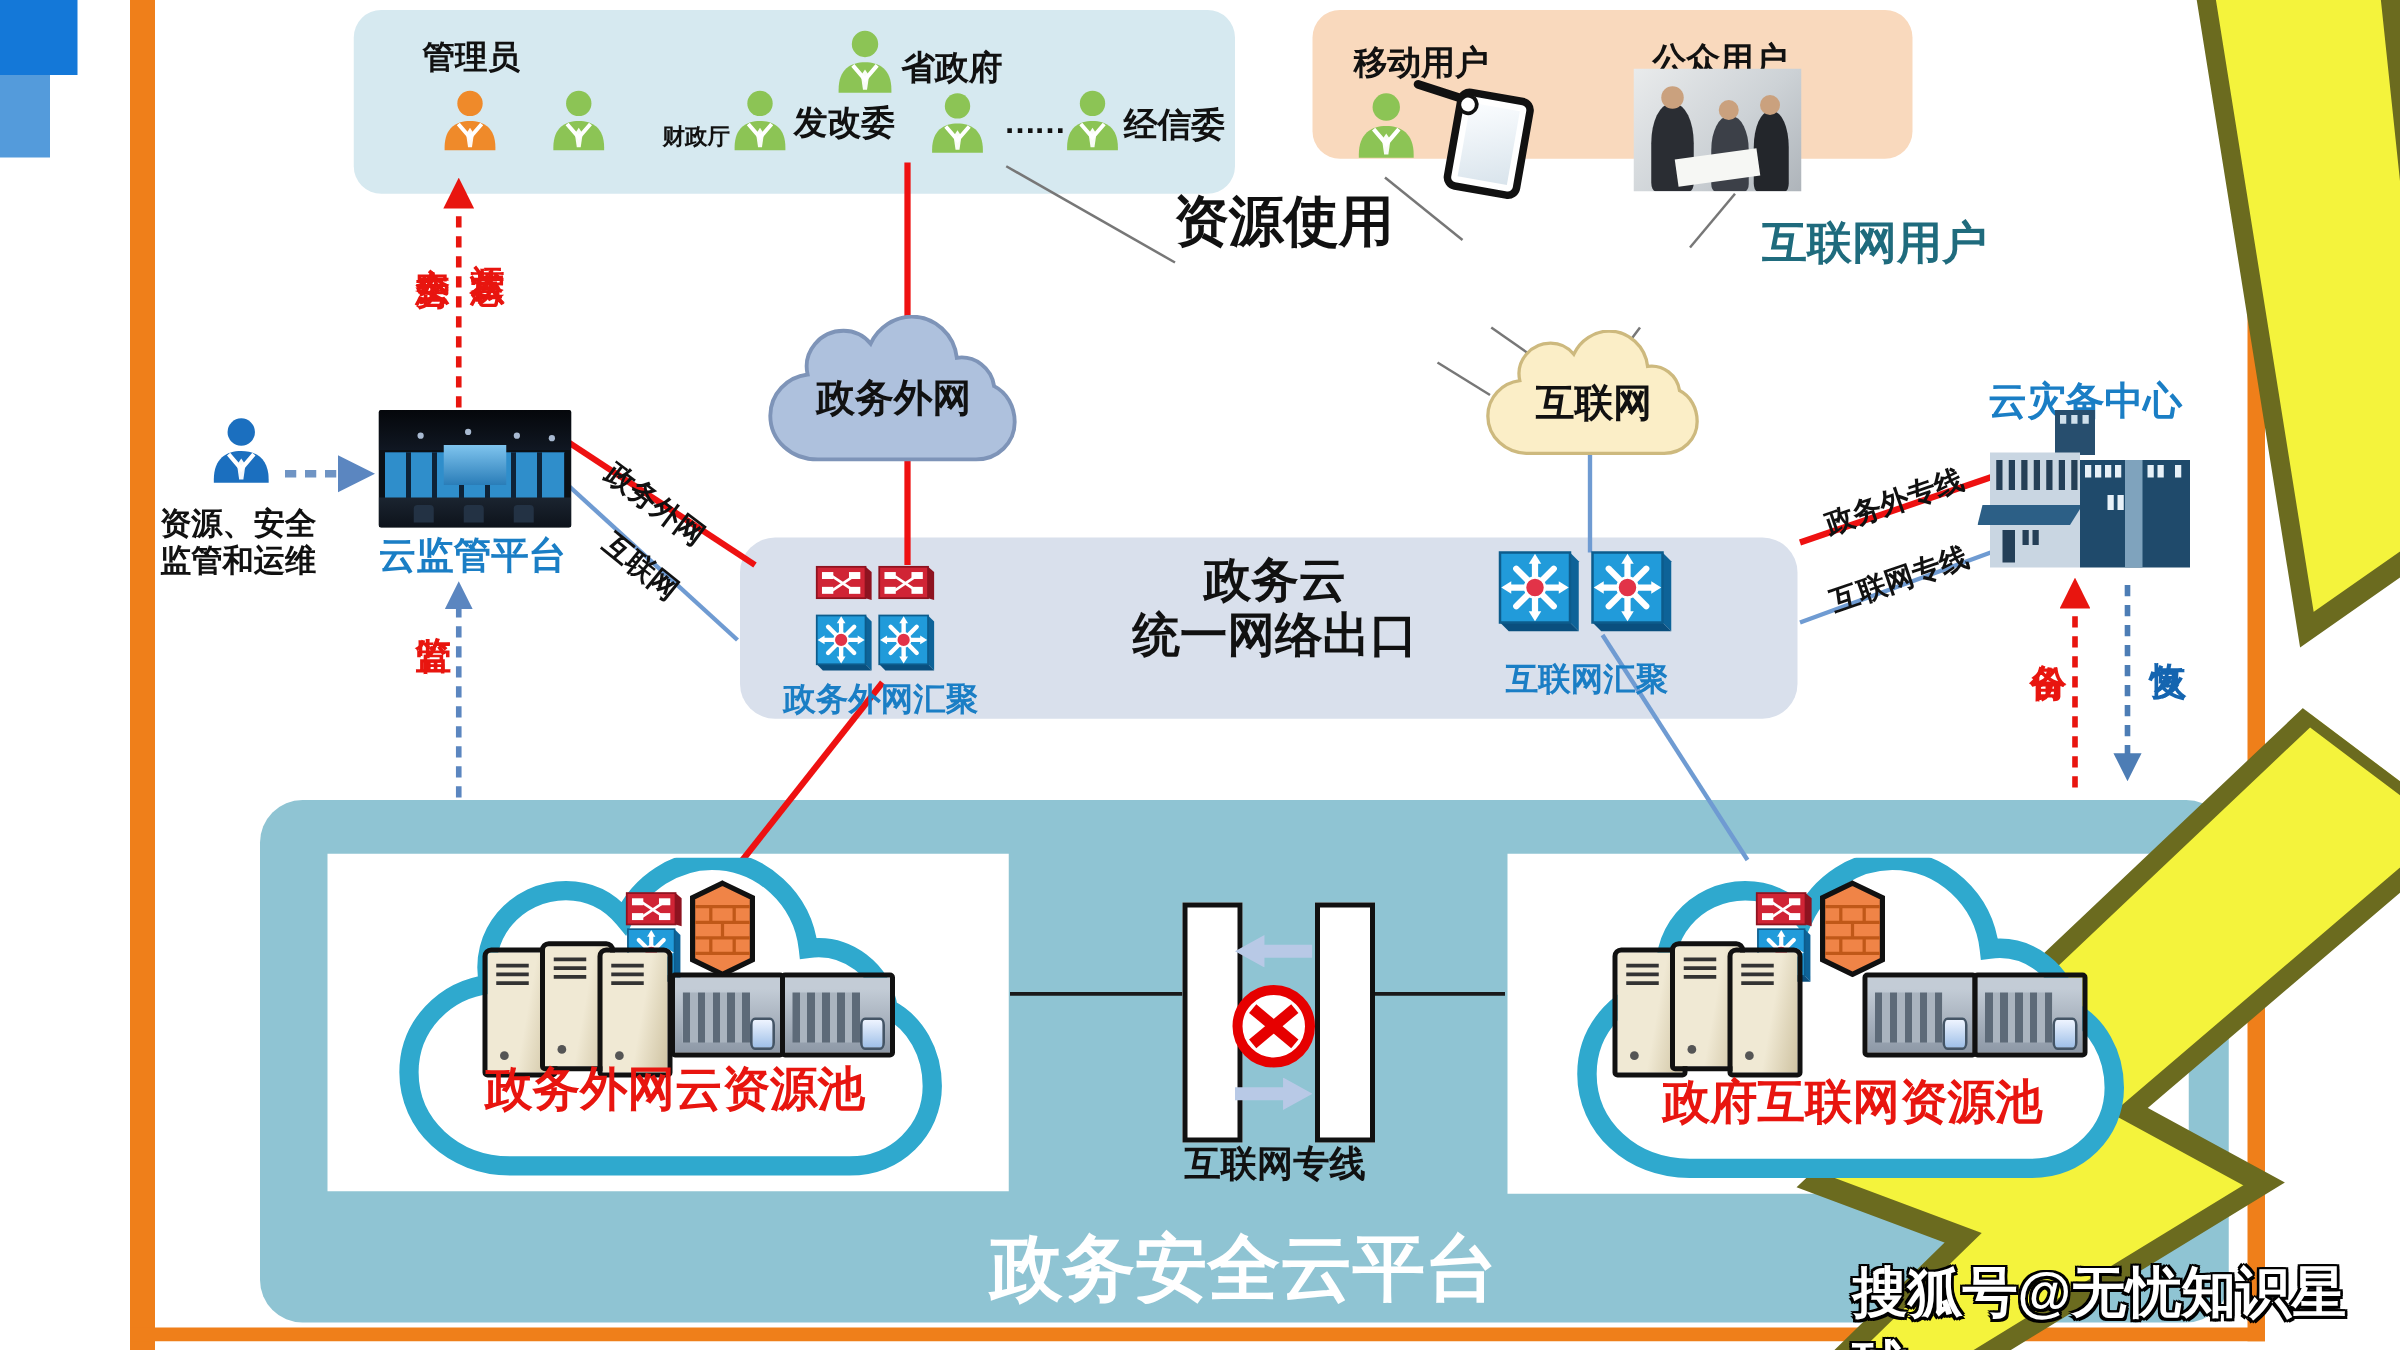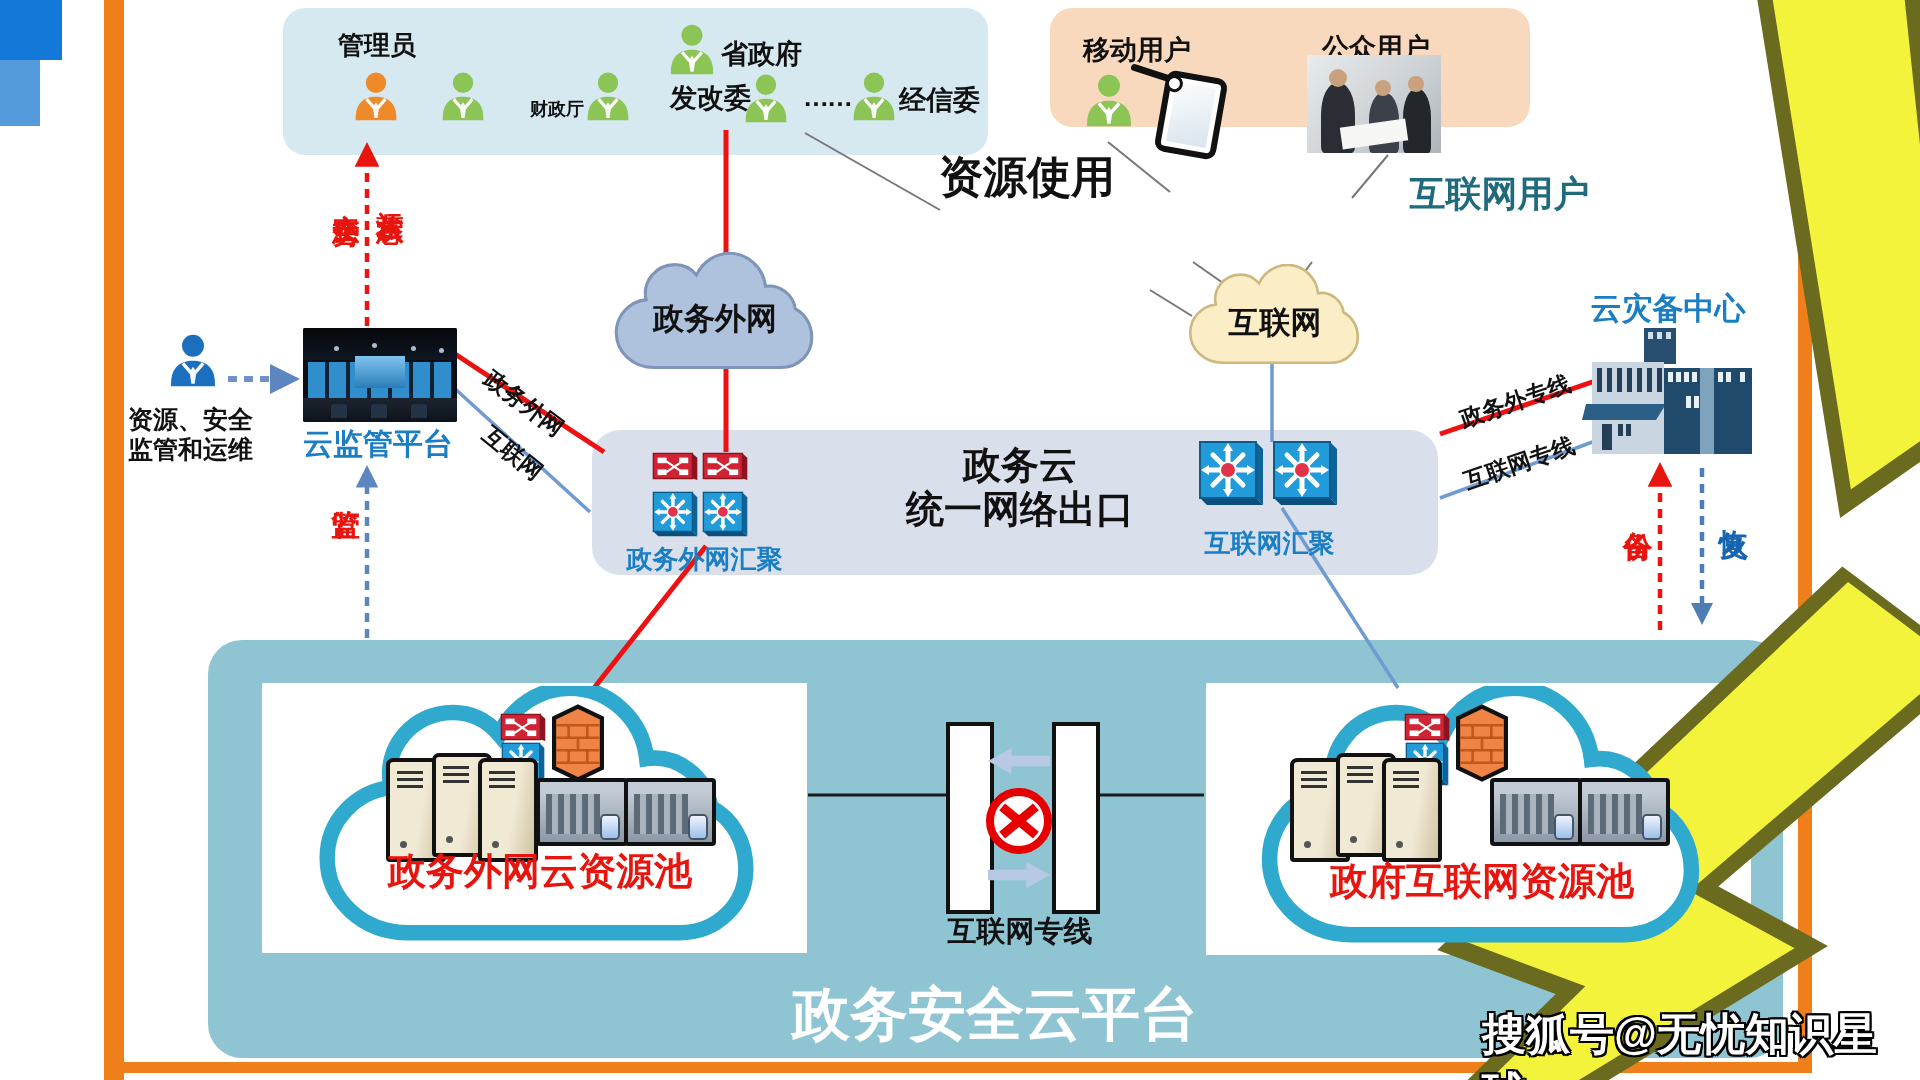--- a/index.html
+++ b/index.html
@@ -140,21 +140,21 @@
     <svg class="abs" style="left:68px;top:56px;width:50px;height:64px;color:#ef8a2a;">
         <use href="#person-shape"></use>
       </svg>
     <svg class="abs" style="left:155px;top:56px;width:50px;height:64px;color:#8cc455;">
         <use href="#person-shape"></use>
       </svg>
     <div class="abs cap-black" style="left:207px;top:89px;font-size:18px;margin-left:40px;">财政厅</div>
     <svg class="abs" style="left:300px;top:56px;width:50px;height:64px;color:#8cc455;">
         <use href="#person-shape"></use>
       </svg>
-    <div class="abs cap-black" style="left:352px;top:72px;font-size:27px;margin-left:35px;">发改委</div>
+    <div class="abs cap-black" style="left:352px;top:72px;font-size:27px;">发改委</div>
     <svg class="abs" style="left:383px;top:8px;width:52px;height:66px;color:#8cc455;">
         <use href="#person-shape"></use>
       </svg>
     <div class="abs cap-black" style="left:438px;top:28px;font-size:27px;text-align:right;">省政府</div>
     <svg class="abs" style="left:458px;top:58px;width:50px;height:64px;color:#8cc455;">
         <use href="#person-shape"></use>
       </svg>
     <div class="abs cap-black" style="left:520px;top:74px;font-size:26px;letter-spacing:-2px;">……</div>
     <svg class="abs" style="left:566px;top:56px;width:50px;height:64px;color:#8cc455;">
         <use href="#person-shape"></use>
@@ -302,21 +302,21 @@
   <svg class="abs" style="left:1272px;top:440px;width:66px;height:66px;">
       <use href="#router"></use>
     </svg>
   <div class="abs cap-blue ctr" style="left:1182px;top:526px;width:175px;font-size:26px;">互联网汇聚</div>
 
   <div class="abs cap-black" style="left:478px;top:388px;font-size:23px;transform:rotate(37deg);">政务外网</div>
   <div class="abs cap-black" style="left:478px;top:438px;font-size:23px;transform:rotate(39deg);">互联网</div>
   <div class="abs cap-black" style="left:1458px;top:386px;font-size:23px;transform:rotate(-19deg);">政务外专线</div>
   <div class="abs cap-black" style="left:1462px;top:448px;font-size:23px;transform:rotate(-19deg);">互联网专线</div>
 
-  <div class="abs cap-blue ctr" style="left:1578px;top:288px;width:180px;font-size:31px;">云灾备中心</div>
+  <div class="abs cap-blue ctr" style="left:1578px;top:300px;width:180px;font-size:31px;">云灾备中心</div>
   <svg class="abs" style="left:1582px;top:326px;width:175px;height:132px;" viewBox="0 0 175 132">
     <rect x="62" y="2" width="32" height="36" fill="#274e6e"></rect>
     <g fill="#cfe0ec">
         <rect x="66" y="6" width="5" height="7"></rect>
         <rect x="75" y="6" width="5" height="7"></rect>
         <rect x="84" y="6" width="5" height="7"></rect>
       </g>
     <rect x="10" y="36" width="72" height="92" fill="#c9d6e2"></rect>
     <g fill="#243f57">
         <rect x="15" y="42" width="5" height="24"></rect>

